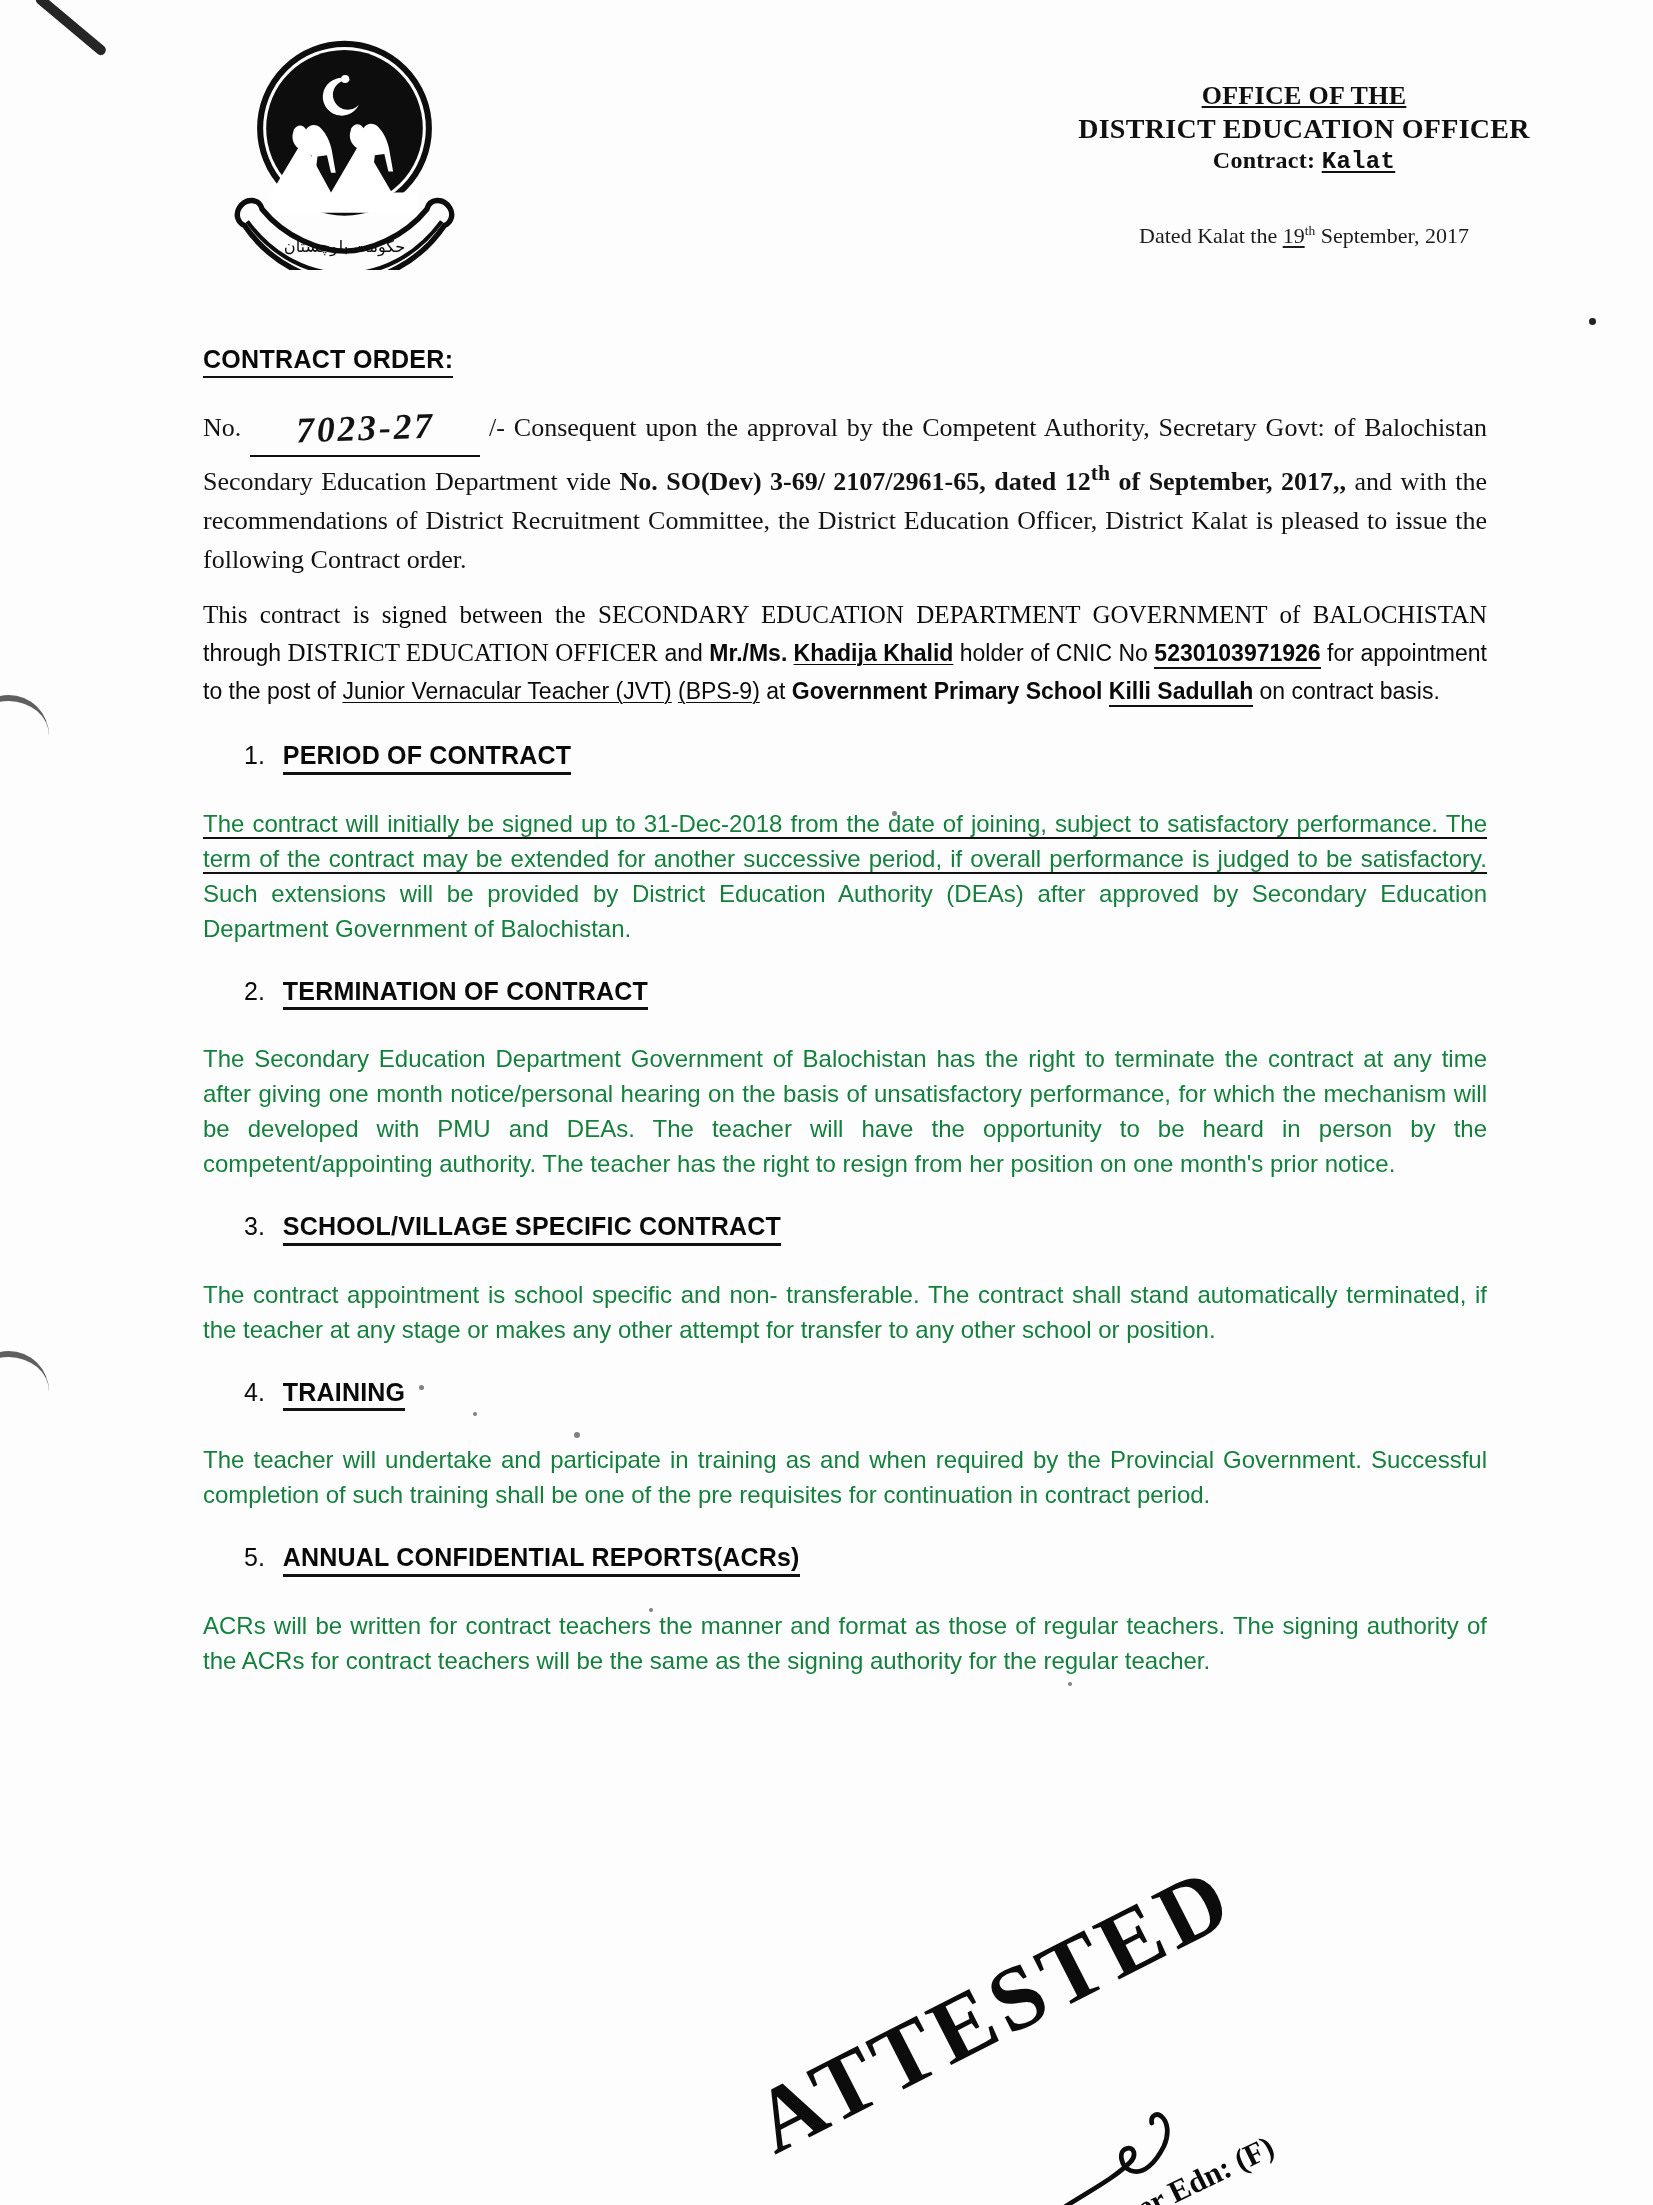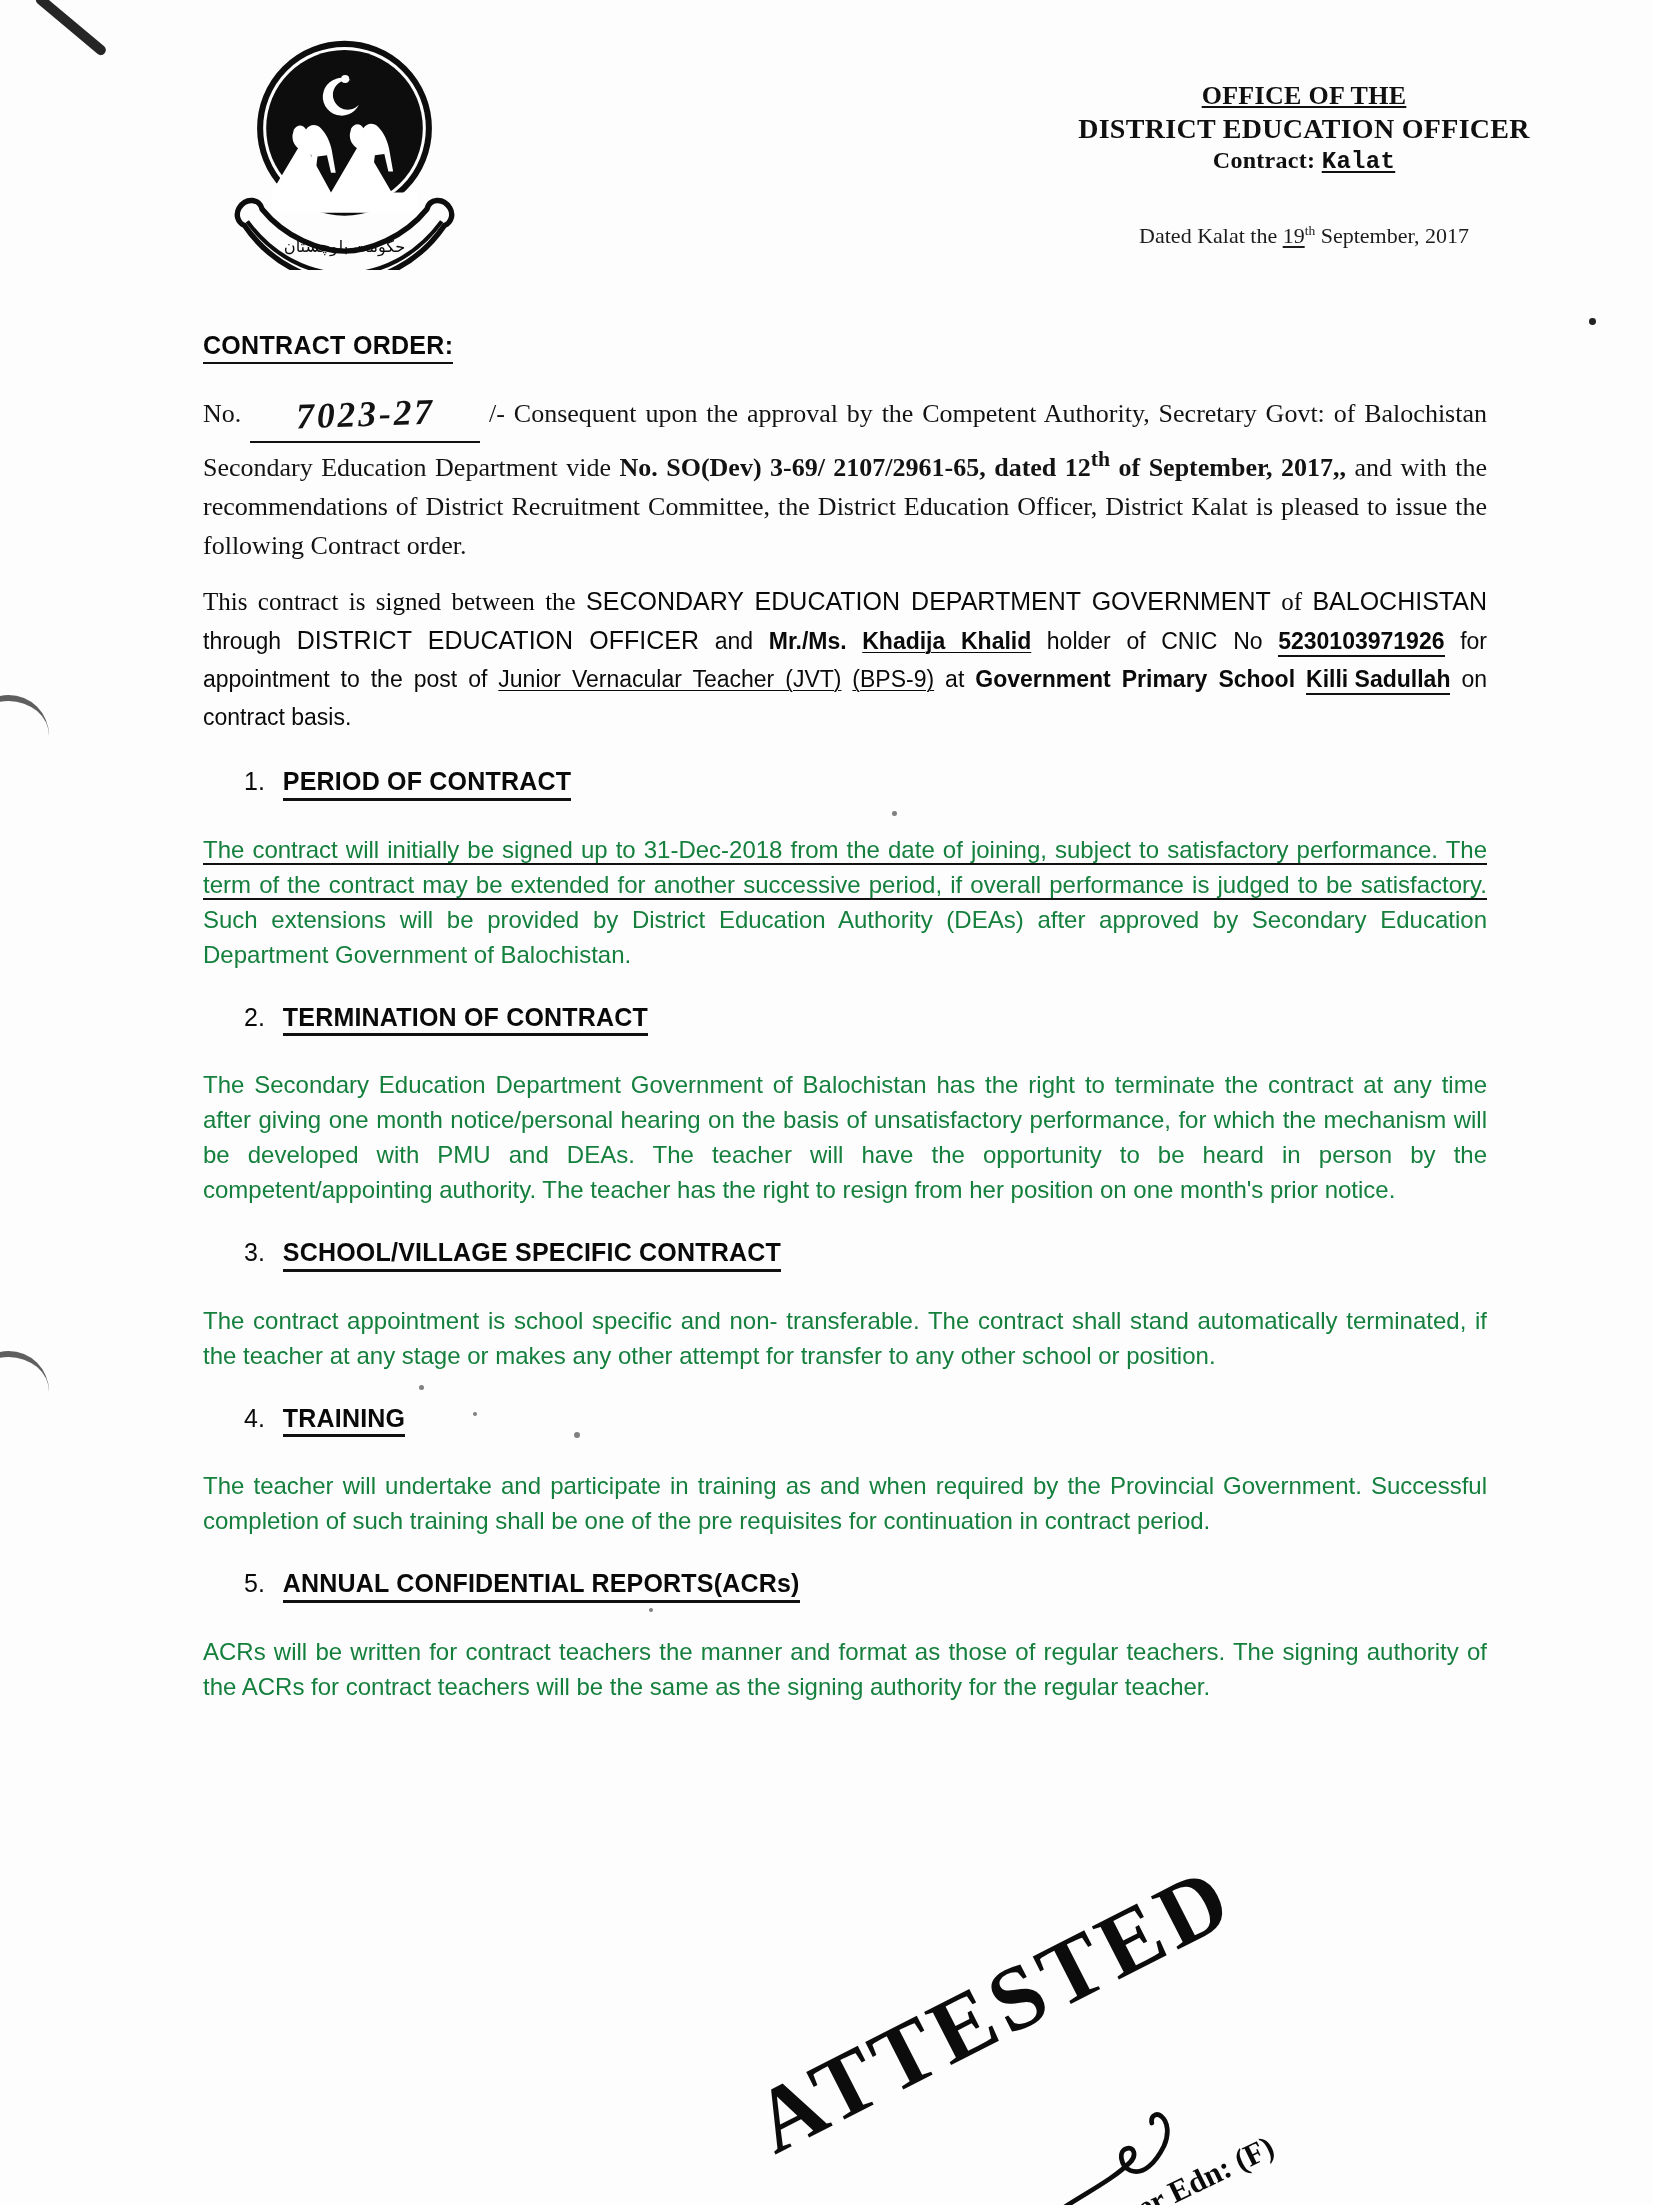--- a/index.html
+++ b/index.html
@@ -80,21 +80,21 @@
   .dated-line sup { font-size: 13.5px; }
 
   .dot-right {
     position:absolute; right:58px; top:318px;
     width:6.8px;height:6.8px;background:#222;border-radius:50%;
   }
 
   
   .doc {
     position: absolute;
-    left: 203px; top: 331px;
+    left: 203px; top: 345px;
     width: 1284px;
   }
 
   .contract-order-label {
     font-family: "Liberation Sans", sans-serif;
     font-weight: bold;
     font-size: 25px;
     letter-spacing: 0.3px;
     display: inline-block;
     border-bottom: 2.7px solid #111;
@@ -127,21 +127,21 @@
     display: inline-block;
   }
 
   .parties-para {
     margin-top: 17.6px;
     font-family: "Liberation Serif", serif;
     font-size: 25px;
     line-height: 1.52;
     text-align: justify;
   }
-  .parties-para .caps { font-family: Liberation Sans, sans-serif; }
+  .parties-para .caps { font-family: Liberation Serif, serif; }
   .sans { font-family: "Liberation Sans", sans-serif; font-size: 23px; }
   .sans-b { font-family: "Liberation Sans", sans-serif; font-size: 23px; font-weight: bold; }
   .ul { text-decoration: underline; text-underline-offset: 3.4px; text-decoration-thickness: 1.4px; }
   .ul-thick { border-bottom: 2.7px solid #111; display: inline-block; line-height: 1.1; }
 
   .terms-heading {
     margin-top: 15px;
     font-family: "Liberation Serif", serif;
     font-size: 26px;
     line-height: 1.4;

